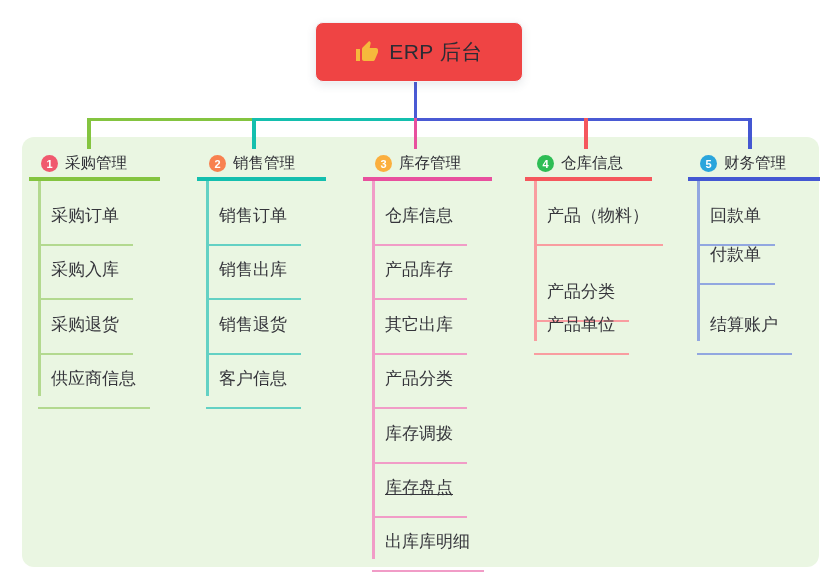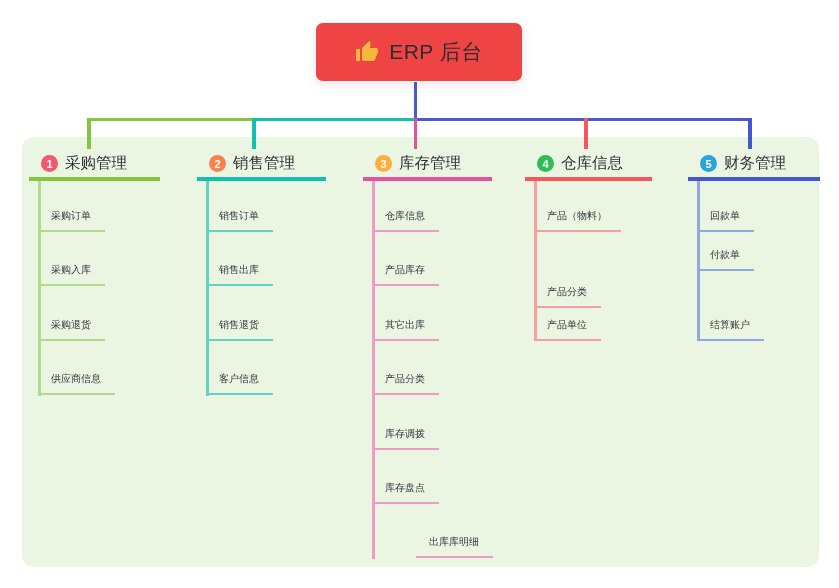--- a/index.html
+++ b/index.html
@@ -31,22 +31,22 @@
   }
   .badge{
     display:inline-flex;align-items:center;justify-content:center;
     width:17px;height:17px;border-radius:50%;
     color:#fff;font-size:11px;font-weight:700;flex:0 0 auto;
   }
   .branch-vline{position:absolute;left:9px;top:31px;width:2.5px;}
   .children{position:absolute;left:0;top:0;}
   .child{
     position:absolute;left:9px;white-space:nowrap;
-    padding:0 14px 7px 13px;border-bottom:2.5px solid #aaa;
-    font-size:10px;color:#35353b;line-height:15px;
+    padding:0 14px 21px 13px;border-bottom:2.5px solid #aaa;
+    font-size:17px;color:#35353b;line-height:15px;
   }
 </style>
 </head>
 <body>
 
 <div class="panel"></div>
 
 <div id="connectors">
     <div class="line" style="left: 413.5px; top: 82px; width: 3.5px; height: 39px; background: rgb(74, 90, 212);"></div>
     <div class="line" style="left: 87px; top: 117.5px; width: 165px; height: 3.5px; background: rgb(132, 196, 64);"></div>
@@ -126,24 +126,24 @@
   </div>
         <div class="child" style="top: 166.8px; border-bottom-color: rgb(241, 156, 199); text-align: right;">
     <span>其它出库</span>
   </div>
         <div class="child" style="top: 221.2px; border-bottom-color: rgb(241, 156, 199);">
     <span>产品分类</span>
   </div>
         <div class="child" style="top: 275.6px; border-bottom-color: rgb(241, 156, 199);">
     <span>库存调拨</span>
   </div>
-        <div class="child" style="top: 330px; border-bottom-color: rgb(241, 156, 199);">
+        <div class="child" style="top: 330px; border-bottom-color: rgb(241, 156, 199); text-decoration: underline;">
     <span>库存盘点</span>
   </div>
-        <div class="child" style="top: 384.4px; border-bottom-color: rgb(241, 156, 199); margin-left: 44px;">
+        <div class="child" style="top: 384.4px; border-bottom-color: rgb(241, 156, 199);">
     <span>出库库明细</span>
   </div>
       </div>
   </div>
     <div class="branch" style="left: 525px;">
     <div class="branch-header" style="width: 115px; border-bottom-color: rgb(245, 87, 93);">
       <span class="badge" style="background: rgb(46, 189, 85);">4</span>
       <span class="branch-label">仓库信息</span>
     </div>
     <div class="branch-vline" style="background: rgb(249, 157, 160); height: 160.3px;"></div>

